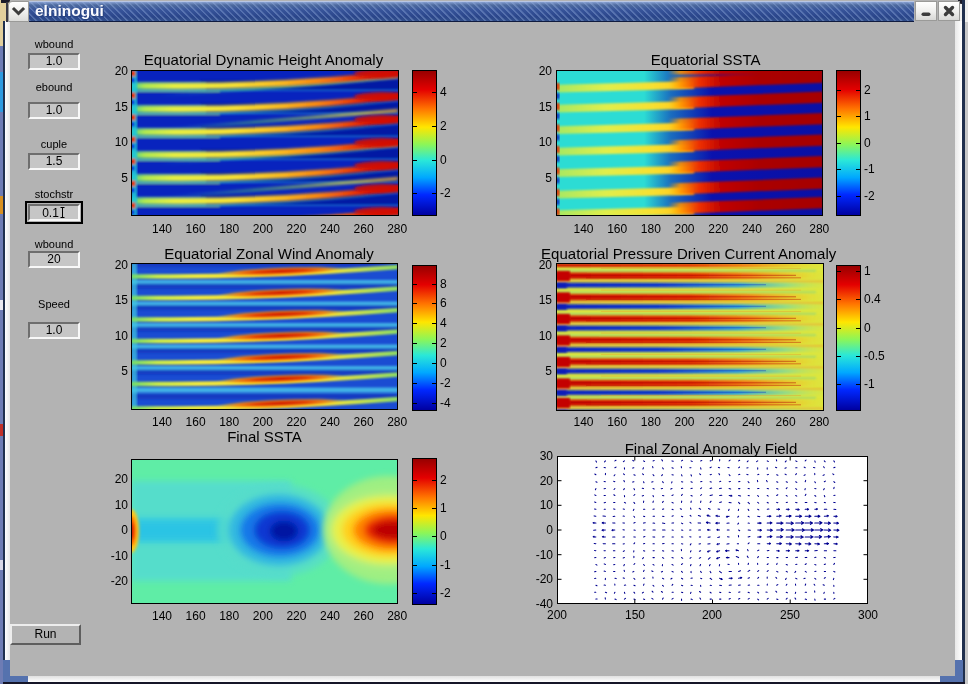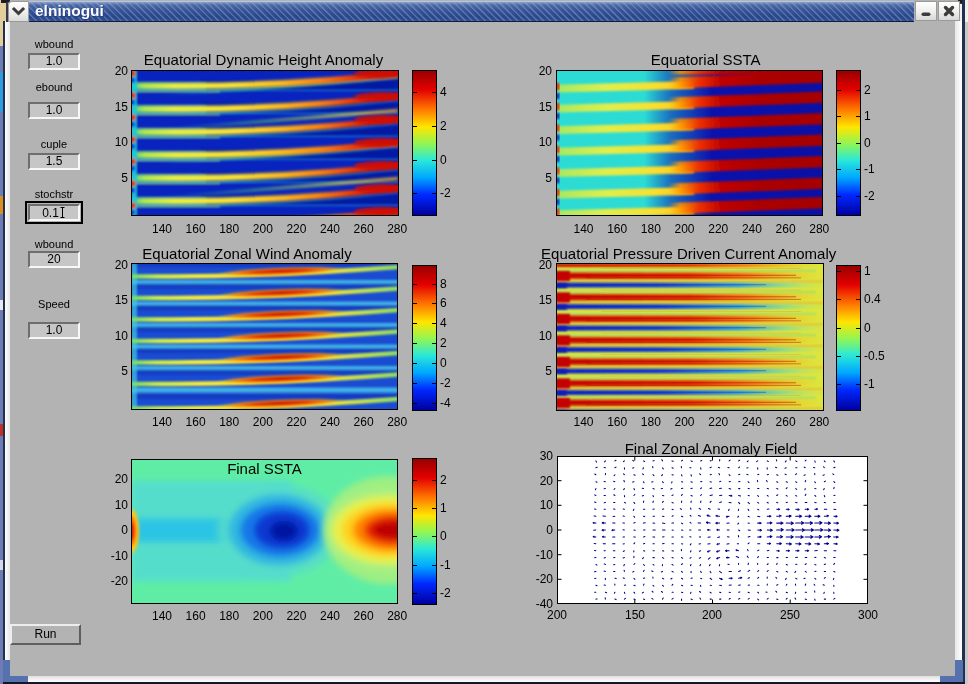--- a/index.html
+++ b/index.html
@@ -396,21 +396,21 @@
         <ellipse cx="150" cy="94.2" rx="64" ry="4.0" fill="url(#gr3)"></ellipse>
       </g>
       <g transform="rotate(-2.3 150 116.5)" filter="url(#b3)">
         <ellipse cx="150" cy="115.7" rx="64" ry="4.0" fill="url(#gr3)"></ellipse>
       </g>
       <g transform="rotate(-2.3 150 141)" filter="url(#b3)">
         <ellipse cx="150" cy="140.2" rx="64" ry="4.0" fill="url(#gr3)"></ellipse>
       </g>
       <rect x="0.5" y="0.5" width="266" height="146" fill="none" stroke="#000" stroke-width="1"></rect>
     </svg>
-<div class="ttl ctr" style="left:247px;top:245px">Equatorial Zonal Wind Anomaly</div>
+<div class="ttl ctr" style="left:269px;top:245px">Equatorial Zonal Wind Anomaly</div>
 <div class="lbl ctr" style="left:162.0px;top:415px">140</div>
     <div class="lbl ctr" style="left:195.6px;top:415px">160</div>
     <div class="lbl ctr" style="left:229.2px;top:415px">180</div>
     <div class="lbl ctr" style="left:262.8px;top:415px">200</div>
     <div class="lbl ctr" style="left:296.4px;top:415px">220</div>
     <div class="lbl ctr" style="left:330.0px;top:415px">240</div>
     <div class="lbl ctr" style="left:363.6px;top:415px">260</div>
     <div class="lbl ctr" style="left:397.20000000000005px;top:415px">280</div>
 <div class="lbl vctr" style="left:98px;top:264.5px;text-align:right;width:30px">20</div>
     <div class="lbl vctr" style="left:98px;top:300px;text-align:right;width:30px">15</div>
@@ -598,21 +598,21 @@
         <ellipse cx="262" cy="71" rx="29" ry="15" fill="#ea2c00"></ellipse>
         <ellipse cx="264" cy="71" rx="23" ry="9" fill="#bc0200"></ellipse>
       </g>
       <g filter="url(#b5s)">
         <ellipse cx="0" cy="72" rx="8" ry="22" fill="#ffc814"></ellipse>
         <ellipse cx="0" cy="72" rx="5.5" ry="15" fill="#ff6a00"></ellipse>
         <ellipse cx="0" cy="72" rx="3" ry="9" fill="#d81000"></ellipse>
       </g>
       <rect x="0.5" y="0.5" width="266" height="144" fill="none" stroke="#000" stroke-width="1"></rect>
     </svg>
-<div class="ttl ctr" style="left:264.5px;top:460px">Final SSTA</div>
+<div class="ttl ctr" style="left:264.5px;top:428px">Final SSTA</div>
 <div class="lbl ctr" style="left:162.0px;top:609px">140</div>
     <div class="lbl ctr" style="left:195.6px;top:609px">160</div>
     <div class="lbl ctr" style="left:229.2px;top:609px">180</div>
     <div class="lbl ctr" style="left:262.8px;top:609px">200</div>
     <div class="lbl ctr" style="left:296.4px;top:609px">220</div>
     <div class="lbl ctr" style="left:330.0px;top:609px">240</div>
     <div class="lbl ctr" style="left:363.6px;top:609px">260</div>
     <div class="lbl ctr" style="left:397.20000000000005px;top:609px">280</div>
 <div class="lbl vctr" style="left:98px;top:479px;text-align:right;width:30px">20</div>
     <div class="lbl vctr" style="left:98px;top:504.5px;text-align:right;width:30px">10</div>

